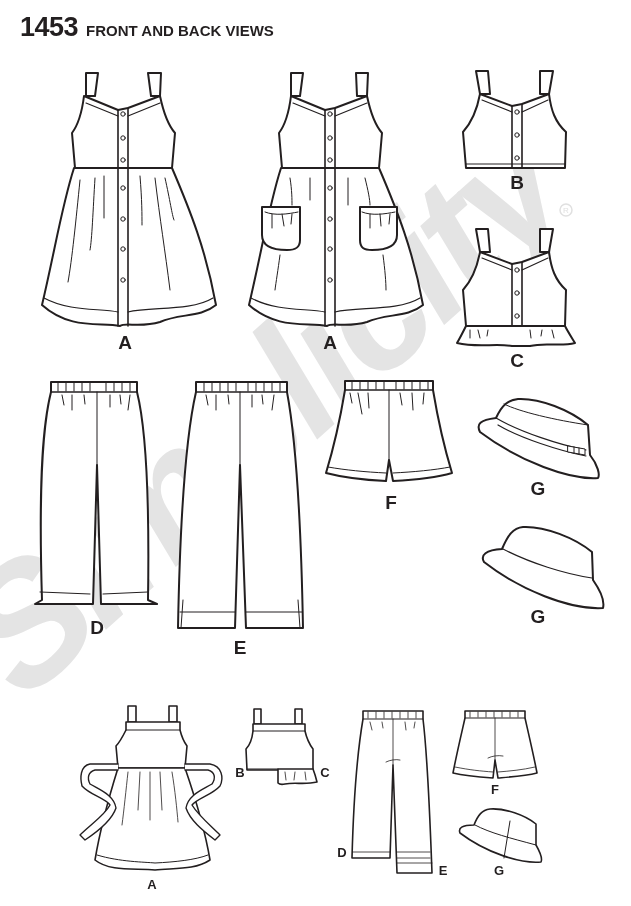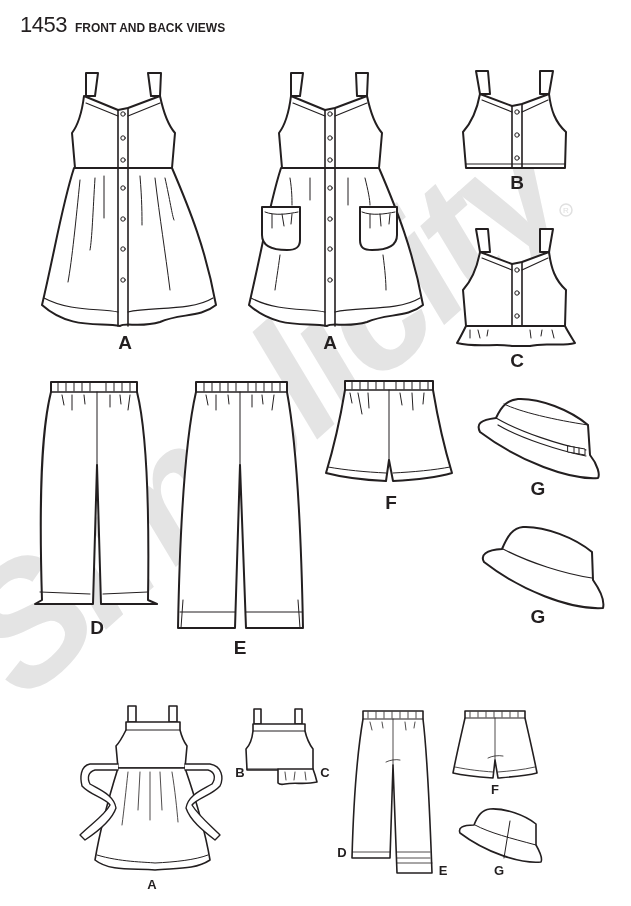--- a/index.html
+++ b/index.html
@@ -1,19 +1,19 @@
 <!DOCTYPE html>
 <html><head>
 <meta charset="utf-8">
 <style>
   html, body { margin:0; padding:0; background:#ffffff; }
   body { width:631px; height:906px; position:relative; overflow:hidden; font-family:"Liberation Sans", sans-serif; }
   .header { position:absolute; left:20px; top:12px; display:flex; align-items:baseline; gap:8px; color:#231f20; }
-  .pattern-number { font-weight:normal; font-size:22px; letter-spacing:-0.5px; }
-  .header-title { font-weight:bold; font-size:12px; }
+  .pattern-number { font-weight:bold; font-size:27px; letter-spacing:-0.5px; }
+  .header-title { font-weight:bold; font-size:15px; }
   .watermark { position:absolute; left:0; top:0; width:631px; height:906px; pointer-events:none; }
   .art { position:absolute; left:0; top:0; width:631px; height:906px; }
   .lbl { position:absolute; font-weight:bold; color:#231f20; transform:translateX(-50%); }
   .lbl.big { font-size:19px; }
   .lbl.small { font-size:13px; }
 </style>
 </head>
 <body>
 
 <svg class="watermark" viewBox="0 0 631 906">

